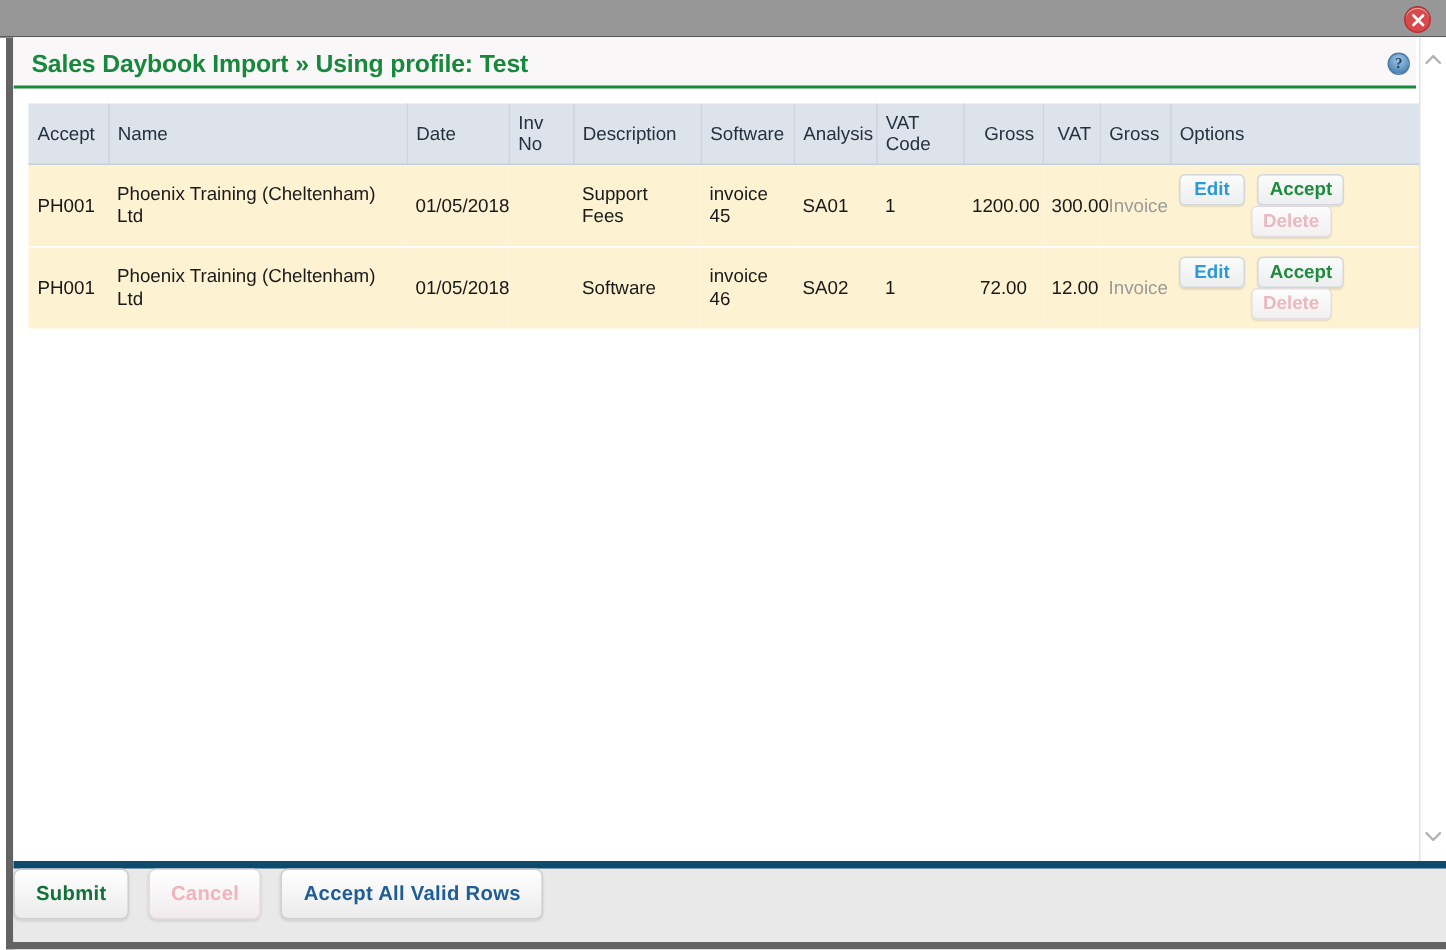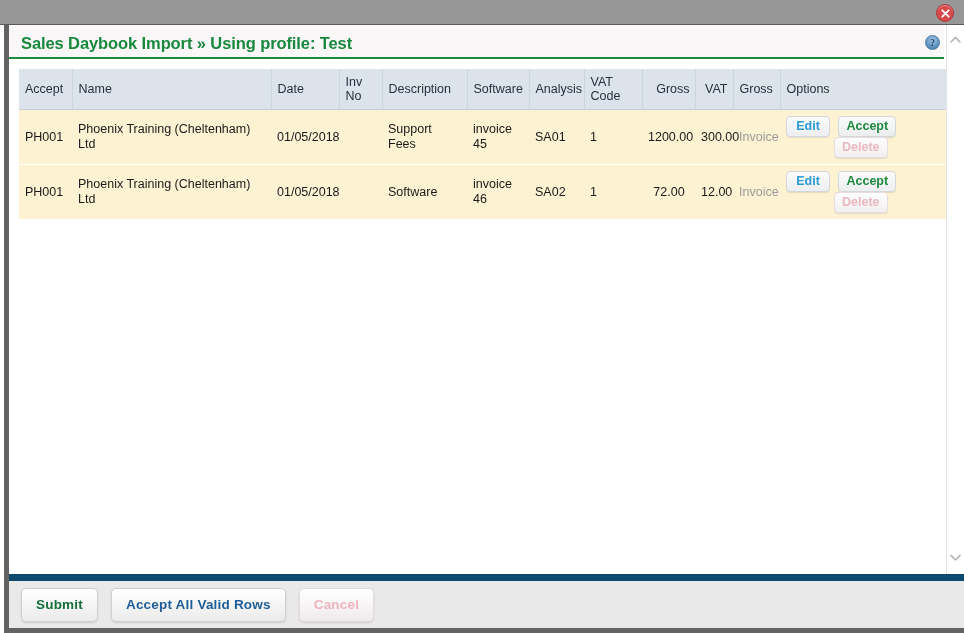--- a/index.html
+++ b/index.html
@@ -231,24 +231,23 @@
     cursor: pointer;
   }
   .sb-arrow.up { top: 6px; }
   .sb-arrow.down { bottom: 8px; }
 
   
   #footer-bar {
     flex: 0 0 auto;
     height: 54px;
     background: #e9e9e9;
-    border-top: 7px solid #0c4a6e;
-    display: flex;
-    align-items: center;
-    padding-left: 12px;
+    border-top: 5px solid #0c4a6e;
+    display: flex;
+    align-items: flex-start;
     box-sizing: border-box;
   }
   .foot-btn {
     font-family: "Liberation Sans", sans-serif;
     font-size: 13.5px;
     font-weight: bold;
     letter-spacing: 0.2px;
     padding: 9px 14px;
     margin-right: 13px;
     border-radius: 5px;
@@ -380,19 +379,19 @@
           <div class="sb-arrow down">
             <svg width="11" height="7" viewBox="0 0 11 7" aria-hidden="true">
               <path d="M1 1.4 L5.5 6 L10 1.4" stroke="#b4b4b4" stroke-width="1.6" fill="none" stroke-linecap="round" stroke-linejoin="round"></path>
             </svg>
           </div>
         </div>
       </div>
 
       <div id="footer-bar">
         <button class="foot-btn submit">Submit</button>
+        <button class="foot-btn cancel">Cancel</button>
         <button class="foot-btn acceptall">Accept All Valid Rows</button>
-        <button class="foot-btn cancel">Cancel</button>
       </div>
 
     </div>
   </div>
 </div>
 
 </body></html>

